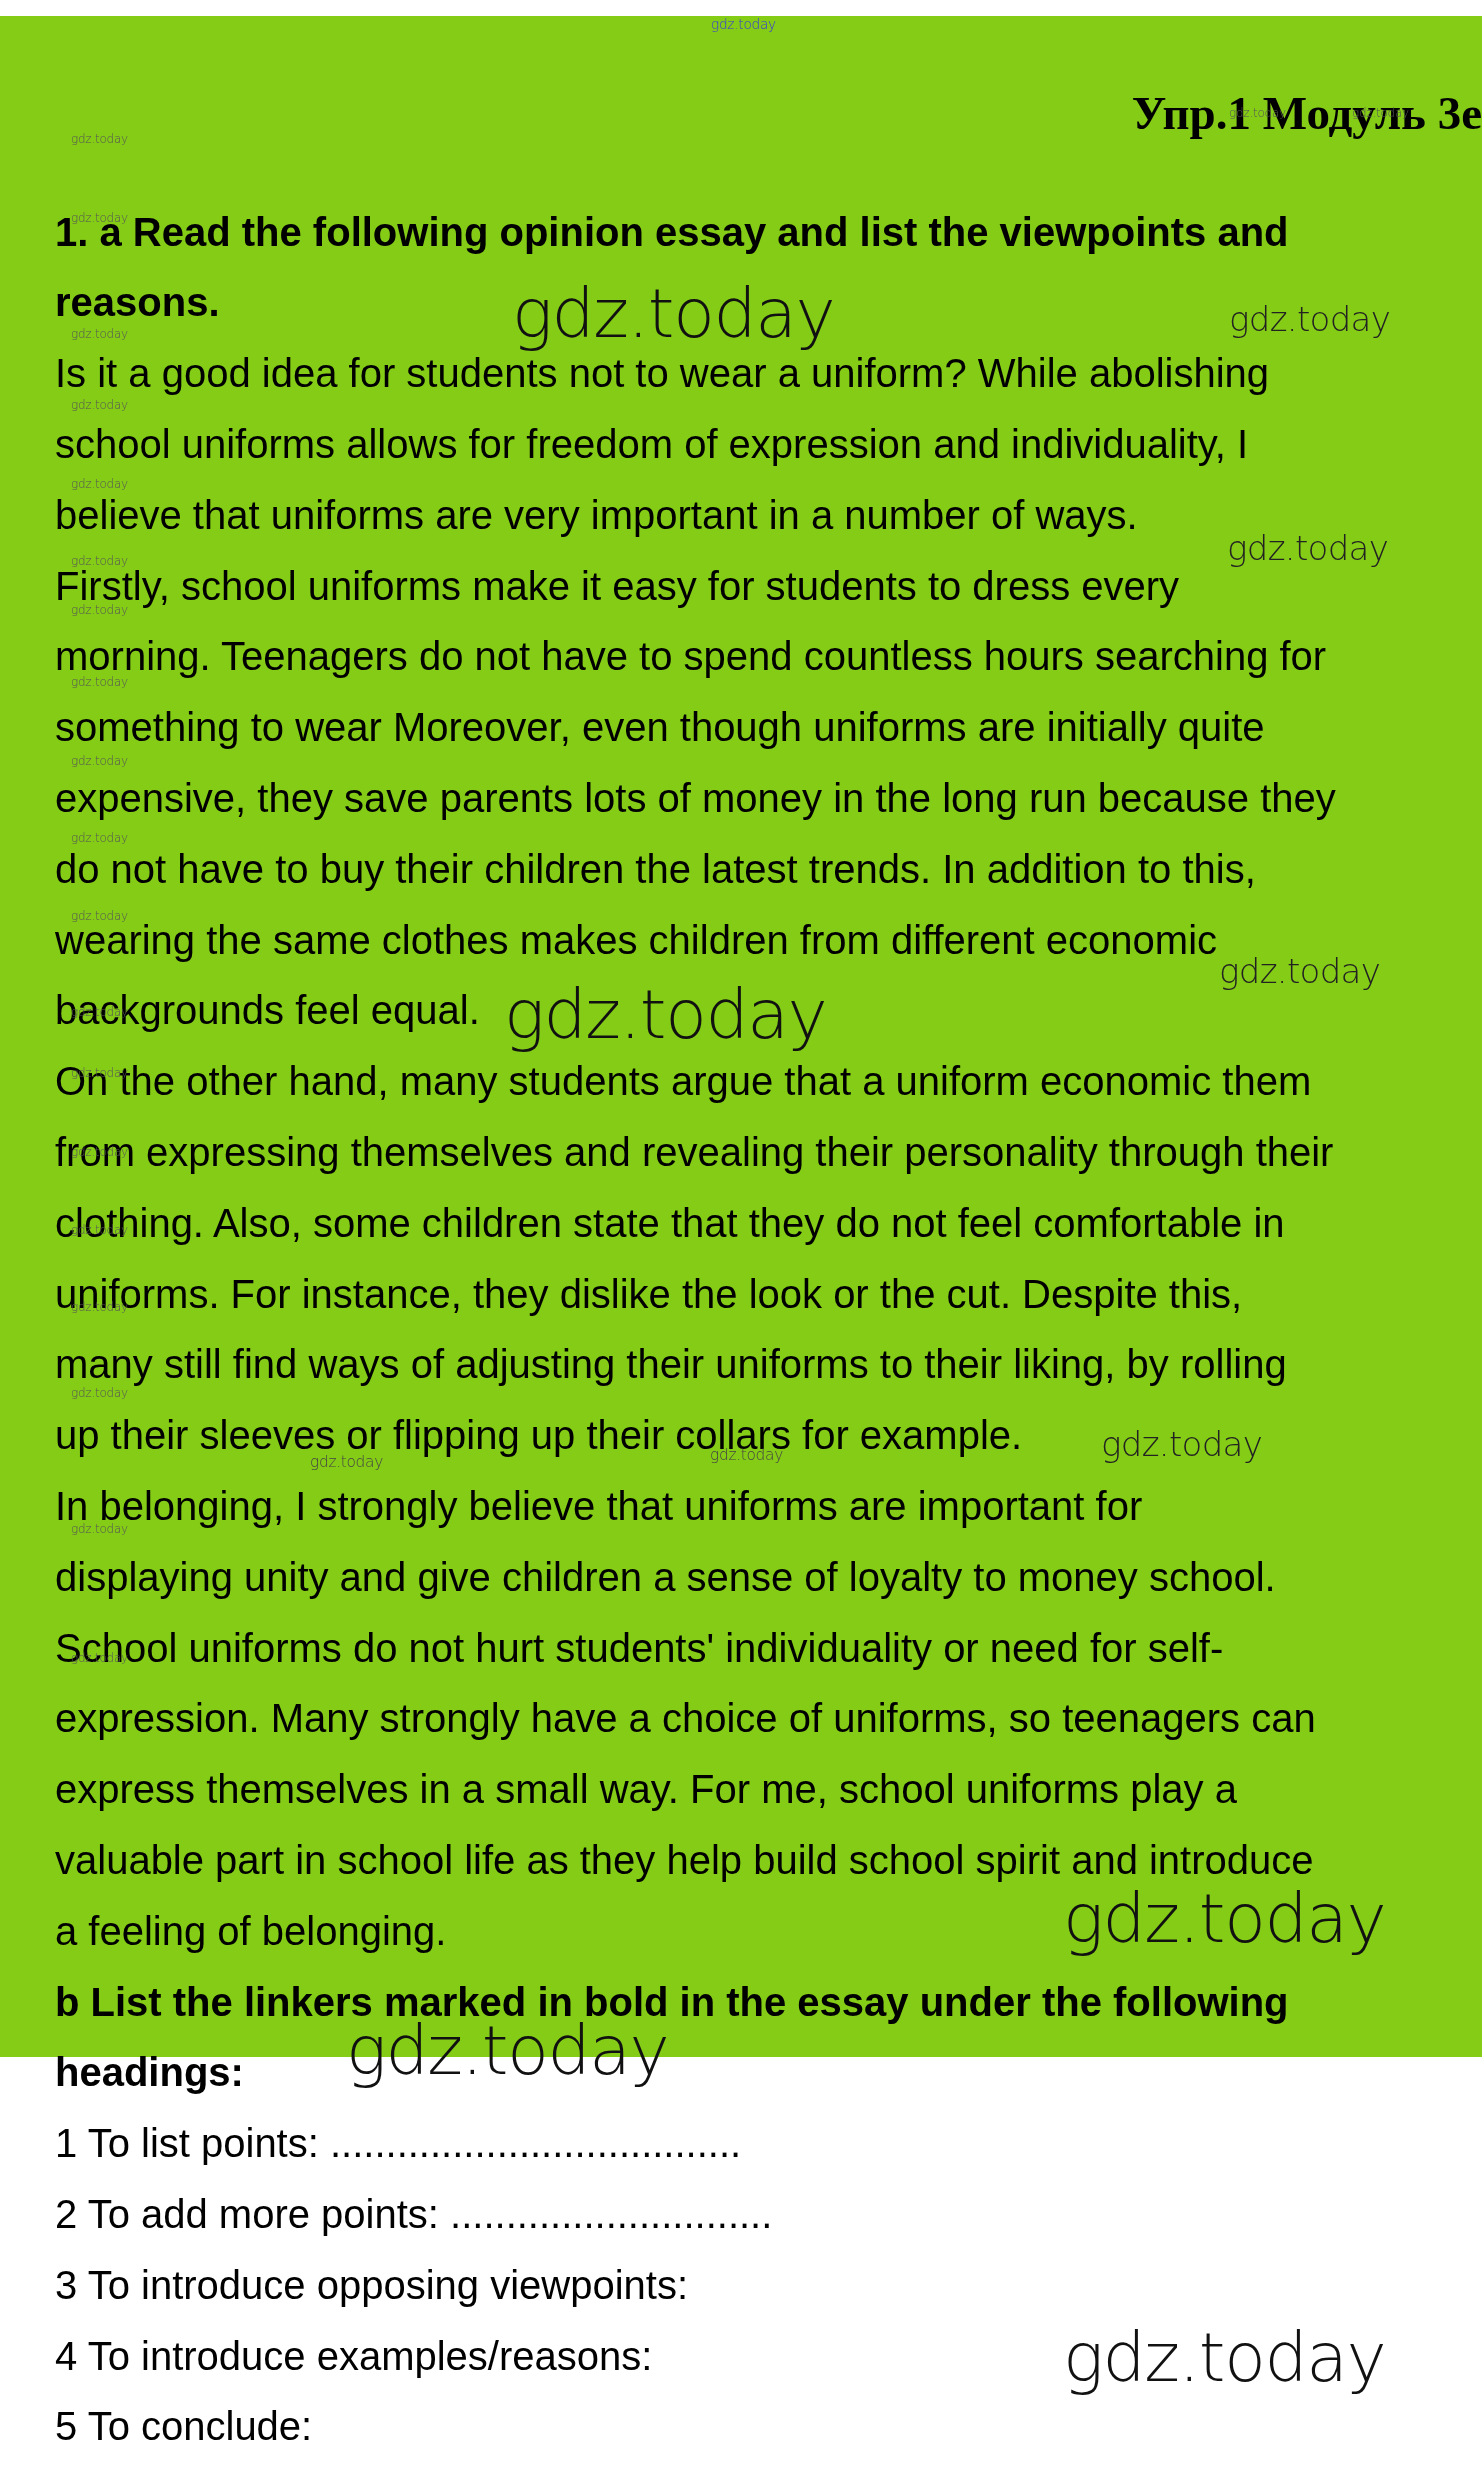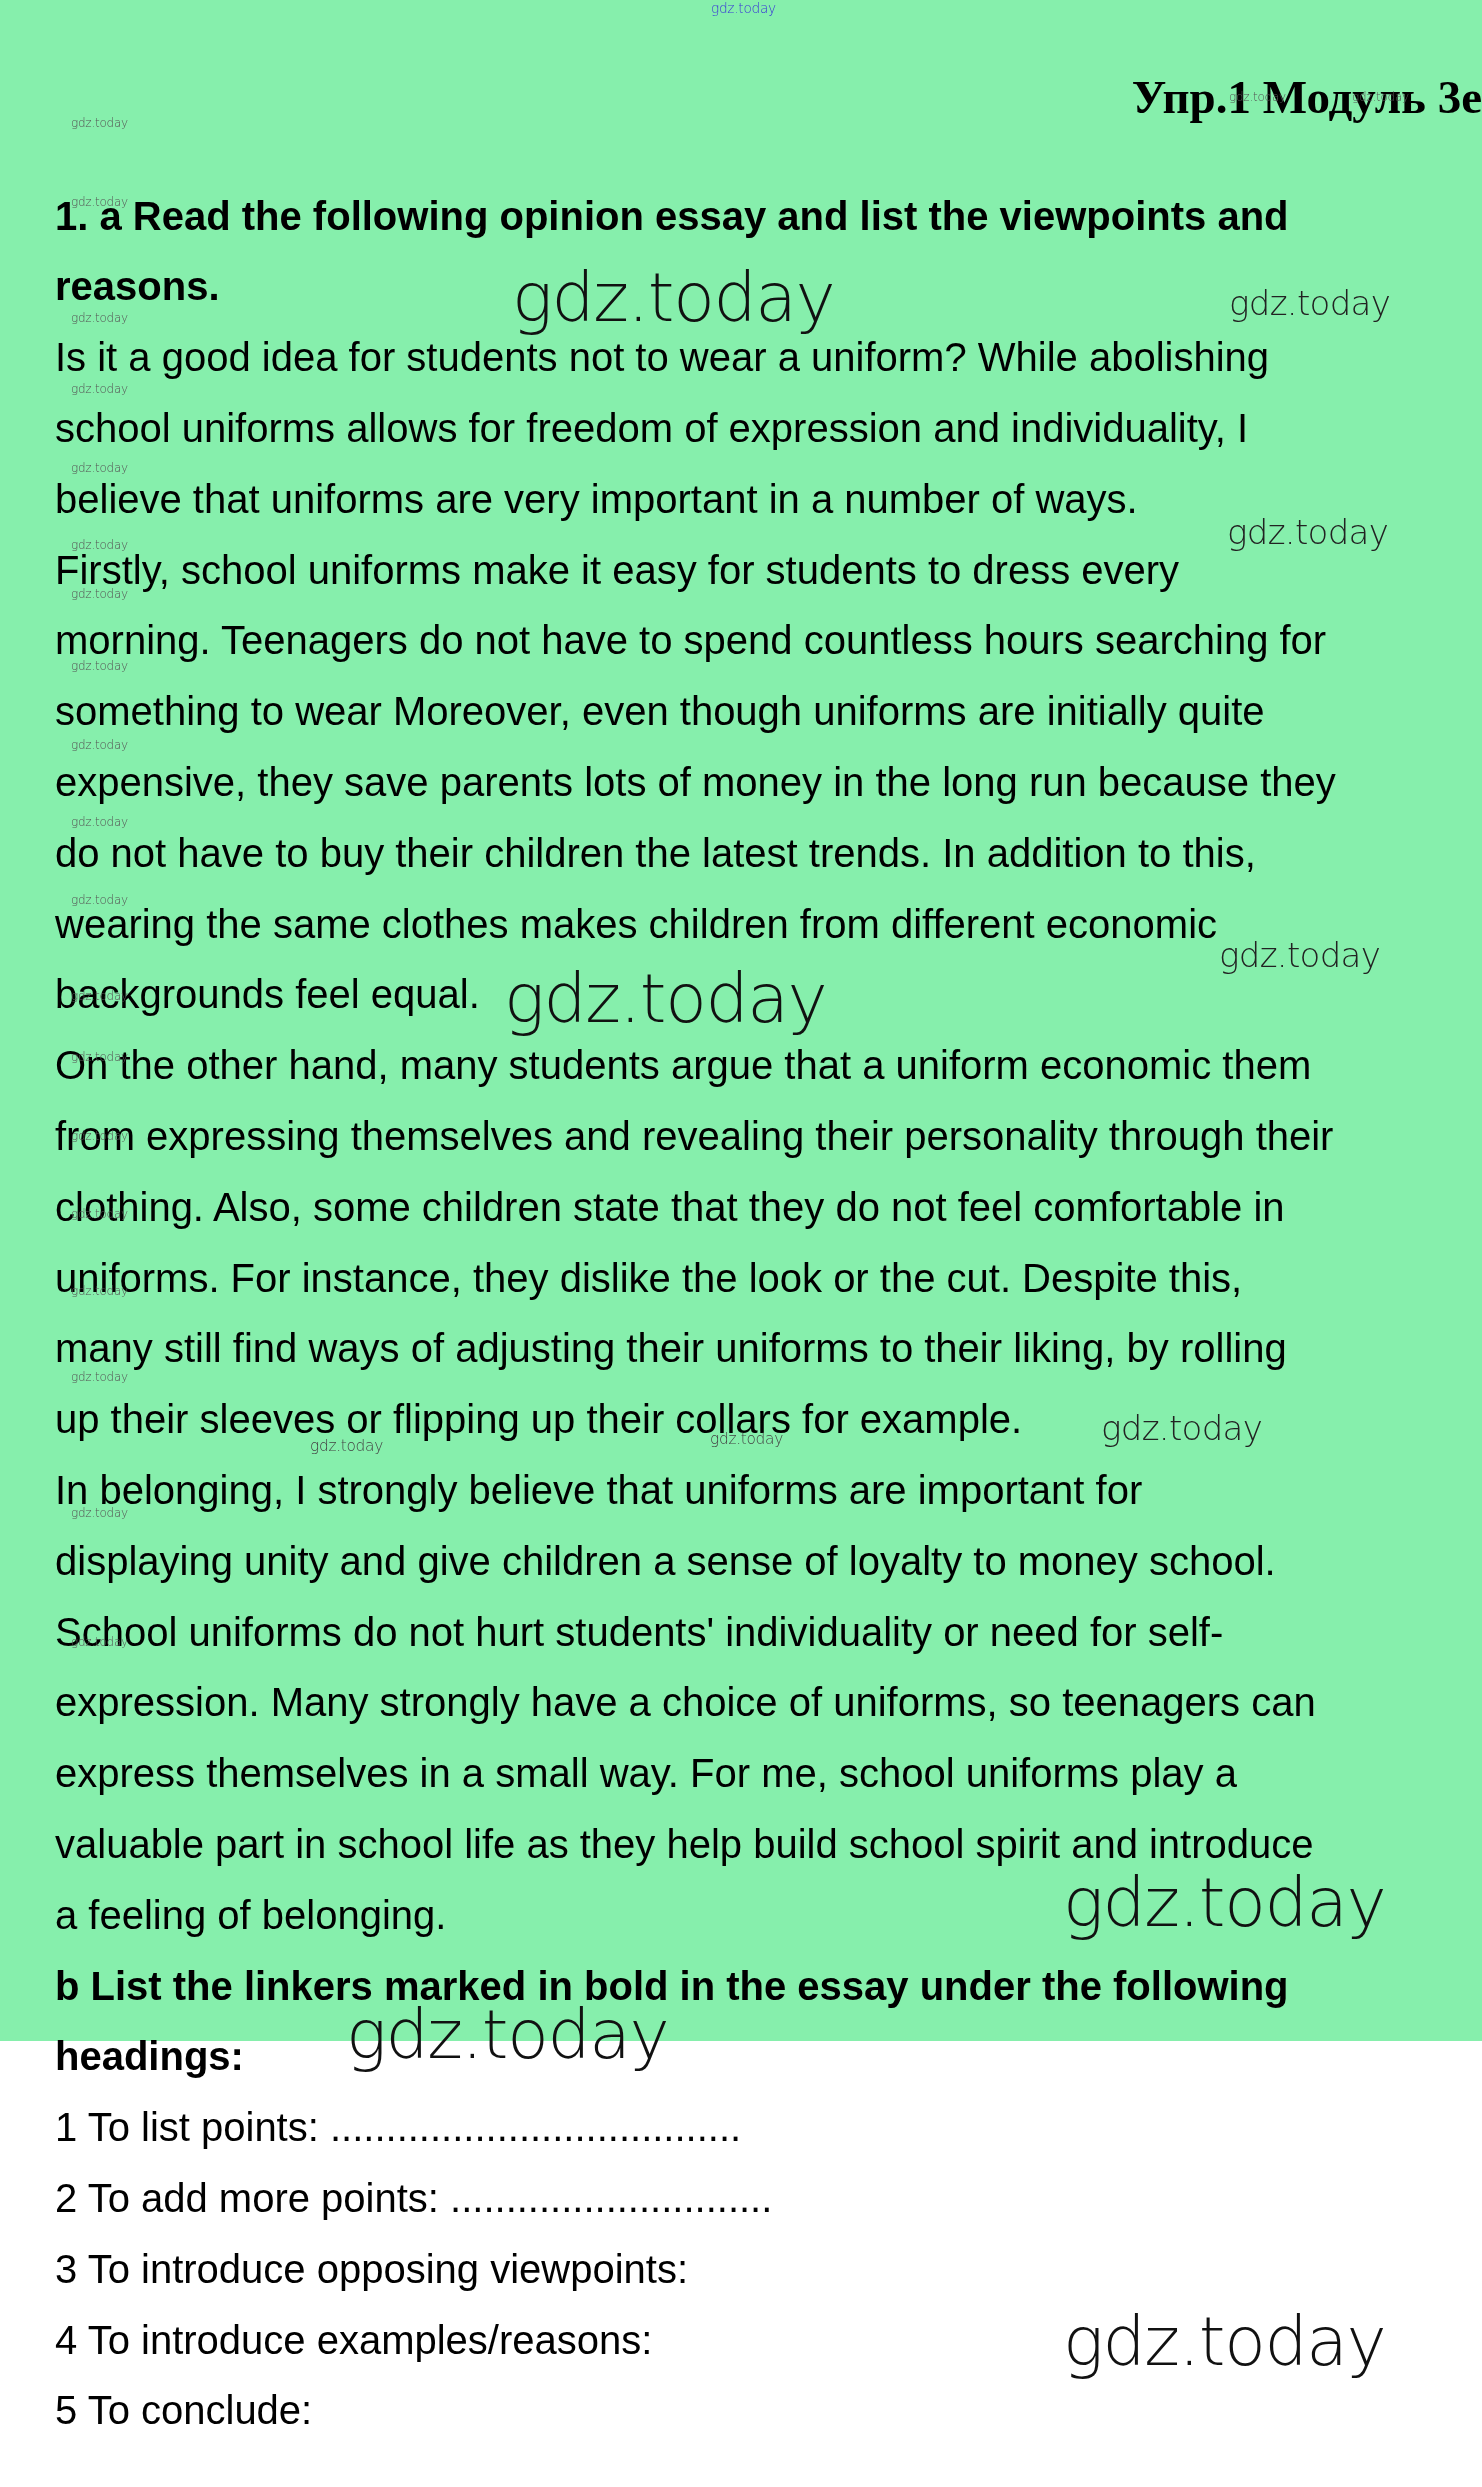--- a/index.html
+++ b/index.html
@@ -1,17 +1,17 @@
 <!DOCTYPE html>
 <html style="font-size:13px"><head>
 <meta charset="utf-8">
 <style>
   html, body { margin: 0; padding: 0; background: #ffffff; }
   body { width: 1482px; height: 2487px; position: relative; overflow: hidden; }
-  .page { position: absolute; left: 0; top: 0; width: 1482px; height: 2041px; background: #86efac; }
+  .page { position: absolute; left: 0; top: 16px; width: 1482px; height: 2041px; background: #84cc16; }
   .line {
     position: absolute; left: 55px; white-space: nowrap;
     font-family: Liberation Sans, sans-serif;
     font-size: 40px; line-height: 1; color: #000;
   }
   .bold { font-weight: bold; }
   .title {
     position: absolute; left: 0; width: 1482px; text-align: right; top: 74px;
     font-family: "Liberation Serif", "DejaVu Serif", serif;
     font-weight: bold; font-size: 47px; line-height: 1; color: #000;

